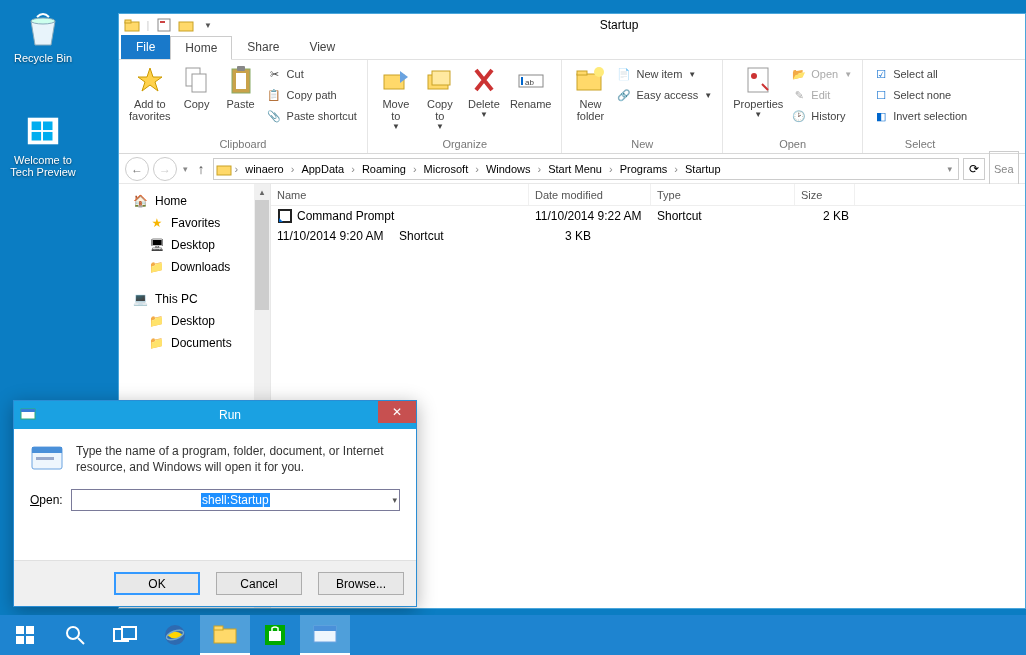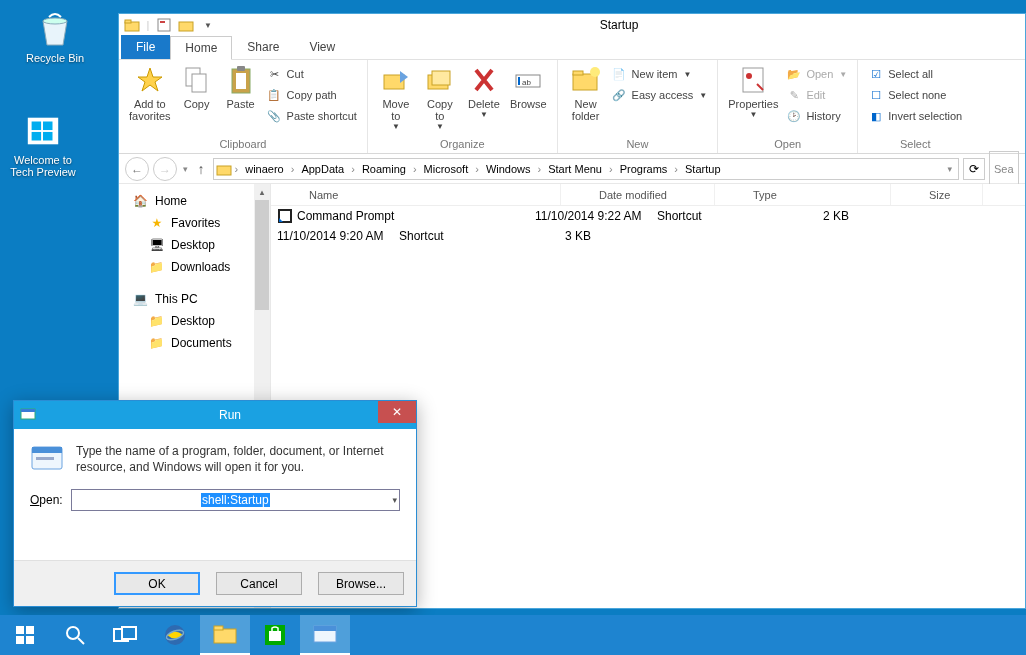--- a/index.html
+++ b/index.html
@@ -45,21 +45,21 @@
 .nav-pane { width: 152px; border-right: 1px solid #e8e8e8; background: #fff; font-size: 12px; padding: 6px 0; overflow: hidden; position: relative; }
 .nav-item { display: flex; align-items: center; padding: 3px 6px 3px 14px; cursor: pointer; gap: 6px; white-space: nowrap; }
 .nav-item.sub { padding-left: 30px; }
 .nav-item .nico { width: 16px; height: 16px; display: flex; align-items: center; justify-content: center; }
 .nav-scroll { position: absolute; right: 0; top: 0; width: 16px; height: 100%; background: #f0f0f0; display: flex; flex-direction: column; align-items: center; }
 .nav-scroll .arrow { height: 16px; font-size: 9px; color: #666; display: flex; align-items: center; justify-content: center; width: 100%; }
 .nav-scroll .thumb { width: 14px; height: 110px; background: #cdcdcd; margin-top: 0; }
 
 .content { flex: 1; background: #fff; font-size: 12px; }
 .col-headers { height: 22px; display: flex; align-items: center; border-bottom: 1px solid #eee; color: #555; font-size: 11px; }
-.col-headers .col { padding: 0 6px; border-right: 1px solid #f0f0f0; height: 100%; display: flex; align-items: center; margin-left: 32px; }
+.col-headers .col { padding: 0 6px; border-right: 1px solid #f0f0f0; height: 100%; display: flex; align-items: center; }
 .file-row { height: 20px; display: flex; align-items: center; cursor: pointer; }
 .file-row .cell { padding: 0 6px; overflow: hidden; white-space: nowrap; }
 .col-name { width: 258px; }
 .col-date { width: 122px; }
 .col-type { width: 144px; }
 .col-size { width: 60px; }
 .file-row .cell:first-child { display: flex; align-items: center; gap: 4px; }
 
 
 .run-dlg { position: absolute; left: 13px; top: 400px; width: 404px; height: 207px; background: #fff; border: 1px solid #2a8dd4; box-shadow: 0 4px 18px rgba(0,0,0,.3); display: flex; flex-direction: column; }
@@ -81,21 +81,21 @@
 
 .taskbar { position: absolute; left: 0; bottom: 0; width: 1026px; height: 40px; background: #1e84d0; display: flex; align-items: center; }
 .taskbar .tb-btn { width: 50px; height: 40px; display: flex; align-items: center; justify-content: center; cursor: pointer; }
 .taskbar .tb-btn.active { background: rgba(255,255,255,.22); border-bottom: 2px solid #fff; }
 
 svg { display: block; }
 </style>
 </head>
 <body>
 
-<div class="desktop-icon" style="left:20px; top:8px;">
+<div class="desktop-icon" style="left:8px; top:8px;">
   <div class="icon-img">
     <svg width="40" height="40" viewBox="0 0 40 40">
         <path d="M8 12 L32 12 L28 36 L12 36 Z" fill="#e8f4fb" stroke="#8ab" stroke-width="1"></path>
         <ellipse cx="20" cy="12" rx="12" ry="3" fill="#cfe" stroke="#8ab"></ellipse>
         <path d="M14 8 Q20 2 26 8" fill="none" stroke="#fff" stroke-width="2"></path>
       </svg>
   </div>
   <div class="label">Recycle Bin</div>
 </div>
 
@@ -230,21 +230,21 @@
             <span style="font-size:8px;">▼</span>
           </div>
         <div class="ribbon-btn-large">
             <div class="ico">
               <svg width="28" height="22">
                 <rect x="2" y="6" width="24" height="12" fill="#fff" stroke="#888"></rect>
                 <rect x="4" y="8" width="2" height="8" fill="#06c"></rect>
                 <text x="8" y="16" font-size="8" fill="#444">ab</text>
               </svg>
             </div>
-            <span>Browse</span>
+            <span>Rename</span>
           </div>
       </div>
       <div class="ribbon-group-label">Organize</div>
     </div>
 
     <div class="ribbon-group">
       <div class="ribbon-group-body">
         <div class="ribbon-btn-large">
             <div class="ico">
               <svg width="30" height="28">

